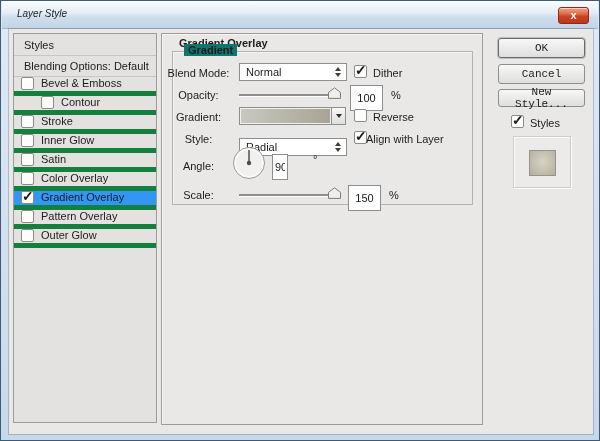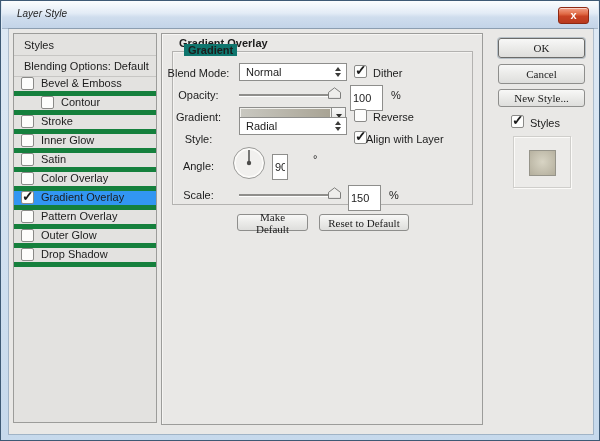--- a/index.html
+++ b/index.html
@@ -71,37 +71,37 @@
     position:absolute;height:18px;background:#fff;border:1px solid #8e8e8c;
     display:flex;align-items:center;padding-left:6px;
   }
   .dropdown .dd-text{flex:1;}
   .stepper{width:15px;display:flex;flex-direction:column;align-items:center;gap:2px;padding-right:2px;}
   .tri-up{width:0;height:0;border-left:3.5px solid transparent;border-right:3.5px solid transparent;border-bottom:4px solid #3c3c3a;}
   .tri-dn{width:0;height:0;border-left:3.5px solid transparent;border-right:3.5px solid transparent;border-top:4px solid #3c3c3a;}
   .numfield{
     position:absolute;height:18px;background:#fff;border:1px solid #8e8e8c;
     font-family:"Liberation Sans",sans-serif;font-size:11px;color:#1c1c1c;
-    padding:12px 2px;
+    text-align:center;padding:12px 2px;
   }
   .unit{position:absolute;}
   .slider-track{
     position:absolute;height:2px;background:#8f8e8b;
     box-shadow:0 1px 0 rgba(255,255,255,.9);
   }
   .slider-thumb{position:absolute;width:13px;height:12px;}
   .gradient-swatch{
     position:absolute;height:18px;border:1px solid #8e8e8c;
     background:linear-gradient(to right,#c9c8c1,#a8a394);
     box-shadow:inset 0 0 0 1px #f1f0ec;
   }
   .mini-btn,.btn{
     background:linear-gradient(#f8f8f7,#ececea 45%,#dededc);
     border:1px solid #8e8e8c;border-radius:3px;color:#1c1c1c;
-    font-family:Liberation Serif, serif;font-size:11px;
+    font-family:Liberation Mono, monospace;font-size:11px;
     display:flex;align-items:center;justify-content:center;position:absolute;
   }
   .arrow-btn{
     position:absolute;width:15px;height:18px;
     background:linear-gradient(#f8f8f7,#dededc);border:1px solid #8e8e8c;
     display:flex;align-items:center;justify-content:center;
   }
   .tri-dd{width:0;height:0;border-left:3.5px solid transparent;border-right:3.5px solid transparent;border-top:4.5px solid #2e2e2c;}
   .dial{position:absolute;width:34px;height:34px;}
   
@@ -166,24 +166,20 @@
       <span class="lbl">Gradient Overlay</span>
     </div>
     <div class="sb-row">
       <span class="cb"></span>
       <span class="lbl">Pattern Overlay</span>
     </div>
     <div class="sb-row">
       <span class="cb"></span>
       <span class="lbl">Outer Glow</span>
     </div>
-    <div class="sb-row">
-      <span class="cb"></span>
-      <span class="lbl">Drop Shadow</span>
-    </div>
   </div>
 
   <div class="panel">
     <div class="panel-title">Gradient Overlay</div>
 
     <div class="groupbox"></div>
     <div class="group-label">Gradient</div>
 
     <div class="fieldlabel" style="top:33px;">Blend Mode:</div>
     <div class="dropdown" style="left:77px;top:29px;width:108px;">
@@ -206,21 +202,21 @@
 
     <div class="fieldlabel" style="top:77px;">Gradient:</div>
     <div class="gradient-swatch" style="left:77px;top:73px;width:93px;"></div>
     <div class="arrow-btn" style="left:169px;top:73px;">
       <span class="tri-dd"></span>
     </div>
     <span class="cb" style="position:absolute;left:192px;top:75px;"></span>
     <span class="cblabel" style="left:211px;top:77px;">Reverse</span>
 
     <div class="fieldlabel" style="top:99px;">Style:</div>
-    <div class="dropdown" style="left:77px;top:83px;width:108px;">
+    <div class="dropdown" style="left:77px;top:104px;width:108px;">
       <span class="dd-text">Radial</span>
       <span class="stepper">
           <span class="tri-up"></span>
           <span class="tri-dn"></span>
         </span>
     </div>
     <span class="cb on" style="position:absolute;left:192px;top:97px;"></span>
     <span class="cblabel" style="left:204px;top:99px;">Align with Layer</span>
 
     <div class="fieldlabel" style="top:126px;">Angle:</div>
@@ -234,22 +230,20 @@
     <span class="unit" style="left:151px;top:119px;">°</span>
 
     <div class="fieldlabel" style="top:155px;">Scale:</div>
     <div class="slider-track" style="left:77px;top:160px;width:100px;"></div>
     <svg class="slider-thumb" style="left:166px;top:153px;" viewBox="0 0 13 12">
       <path d="M6.5 .8 L12.5 5.4 L12.5 11.4 L0.5 11.4 L0.5 5.4 Z" fill="#efeeec" stroke="#7d7d7b"></path>
     </svg>
     <input class="numfield" style="left: 186px; top: 151px; width: 33px;" value="150">
     <span class="unit" style="left:227px;top:155px;">%</span>
 
-    <button class="mini-btn" style="left:75px;top:180px;width:71px;height:17px;">Make Default</button>
-    <button class="mini-btn" style="left:157px;top:180px;width:90px;height:17px;">Reset to Default</button>
   </div>
 
   <button class="btn btn-ok">OK</button>
   <button class="btn btn-cancel">Cancel</button>
   <button class="btn btn-newstyle">New Style...</button>
 
   <span class="cb on" style="position:absolute;left:510px;top:114px;"></span>
   <span class="cblabel" style="left:529px;top:116px;">Styles</span>
 
   <div class="preview-well">

